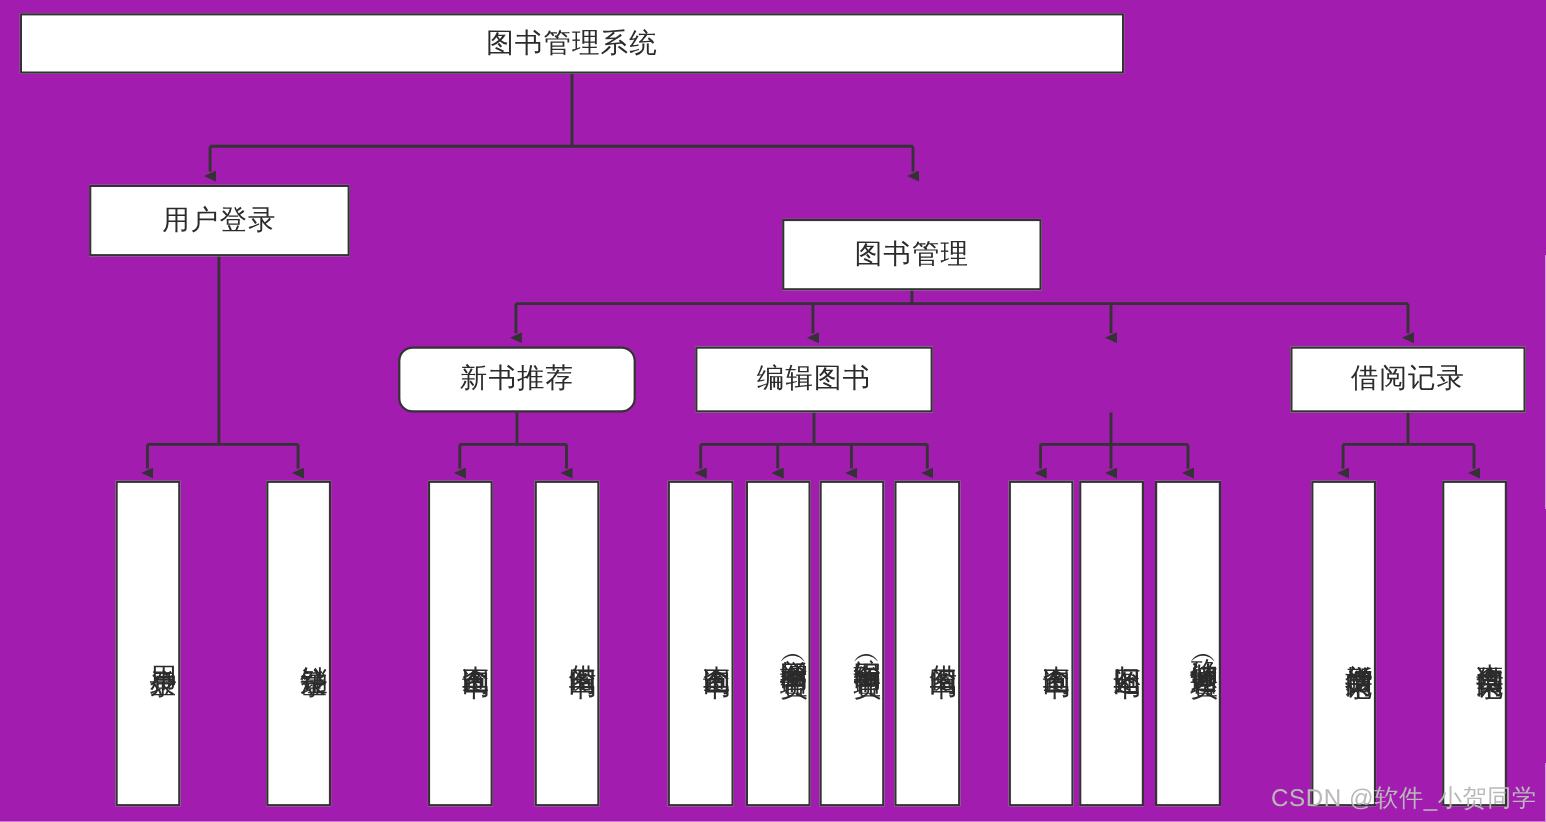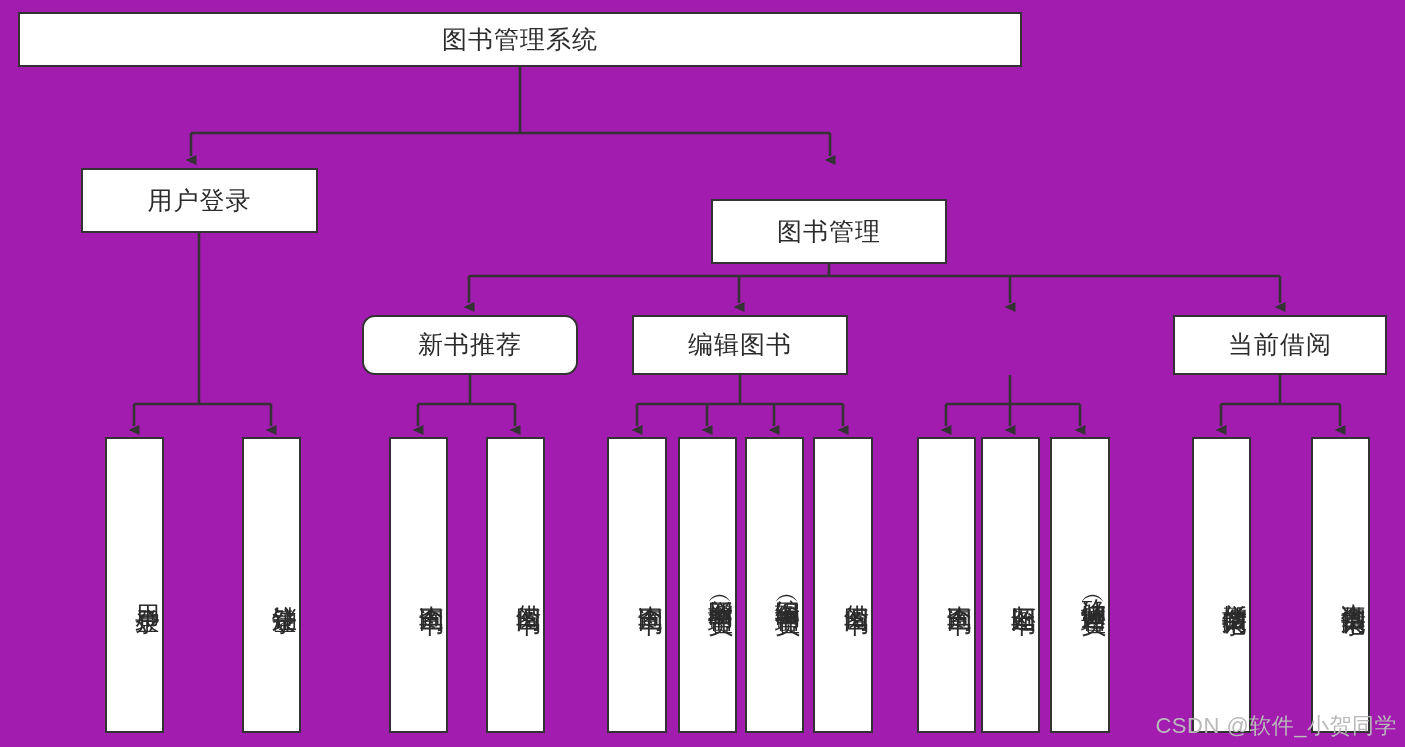--- a/index.html
+++ b/index.html
@@ -119,21 +119,21 @@
     </g>
   </svg>
 
   <div class="node root horiz" style="left:18px; top:12px; width:1004px; height:55px;">图书管理系统</div>
 
   <div class="node horiz" style="left:81px; top:168px; width:237px; height:65px;">用户登录</div>
   <div class="node horiz" style="left:711px; top:168px; width:236px; height:65px;margin-top:31px;">图书管理</div>
 
   <div class="node horiz" style="left:362px; top:315px; width:216px; height:60px;border-radius:13px;">新书推荐</div>
   <div class="node horiz" style="left:632px; top:315px; width:216px; height:60px;">编辑图书</div>
-  <div class="node horiz" style="left:1173px; top:315px; width:214px; height:60px;">当前借阅</div>
+  <div class="node horiz" style="left:1173px; top:315px; width:214px; height:60px;">借阅记录</div>
 
   <div class="node vert" style="left:105px; top:437px; width:59px; height:296px;">用户登录</div>
   <div class="node vert" style="left:242px; top:437px; width:59px; height:296px;">注销登录</div>
 
   <div class="node vert" style="left:389px; top:437px; width:59px; height:296px;">查询图书</div>
   <div class="node vert" style="left:486px; top:437px; width:59px; height:296px;">借阅图书</div>
 
   <div class="node vert" style="left:607px; top:437px; width:60px; height:296px;">查询图书</div>
   <div class="node vert tall" style="left:678px; top:437px; width:59px; height:296px;">新增图书（管理员）</div>
   <div class="node vert tall" style="left:745px; top:437px; width:59px; height:296px;">编辑图书（管理员）</div>

